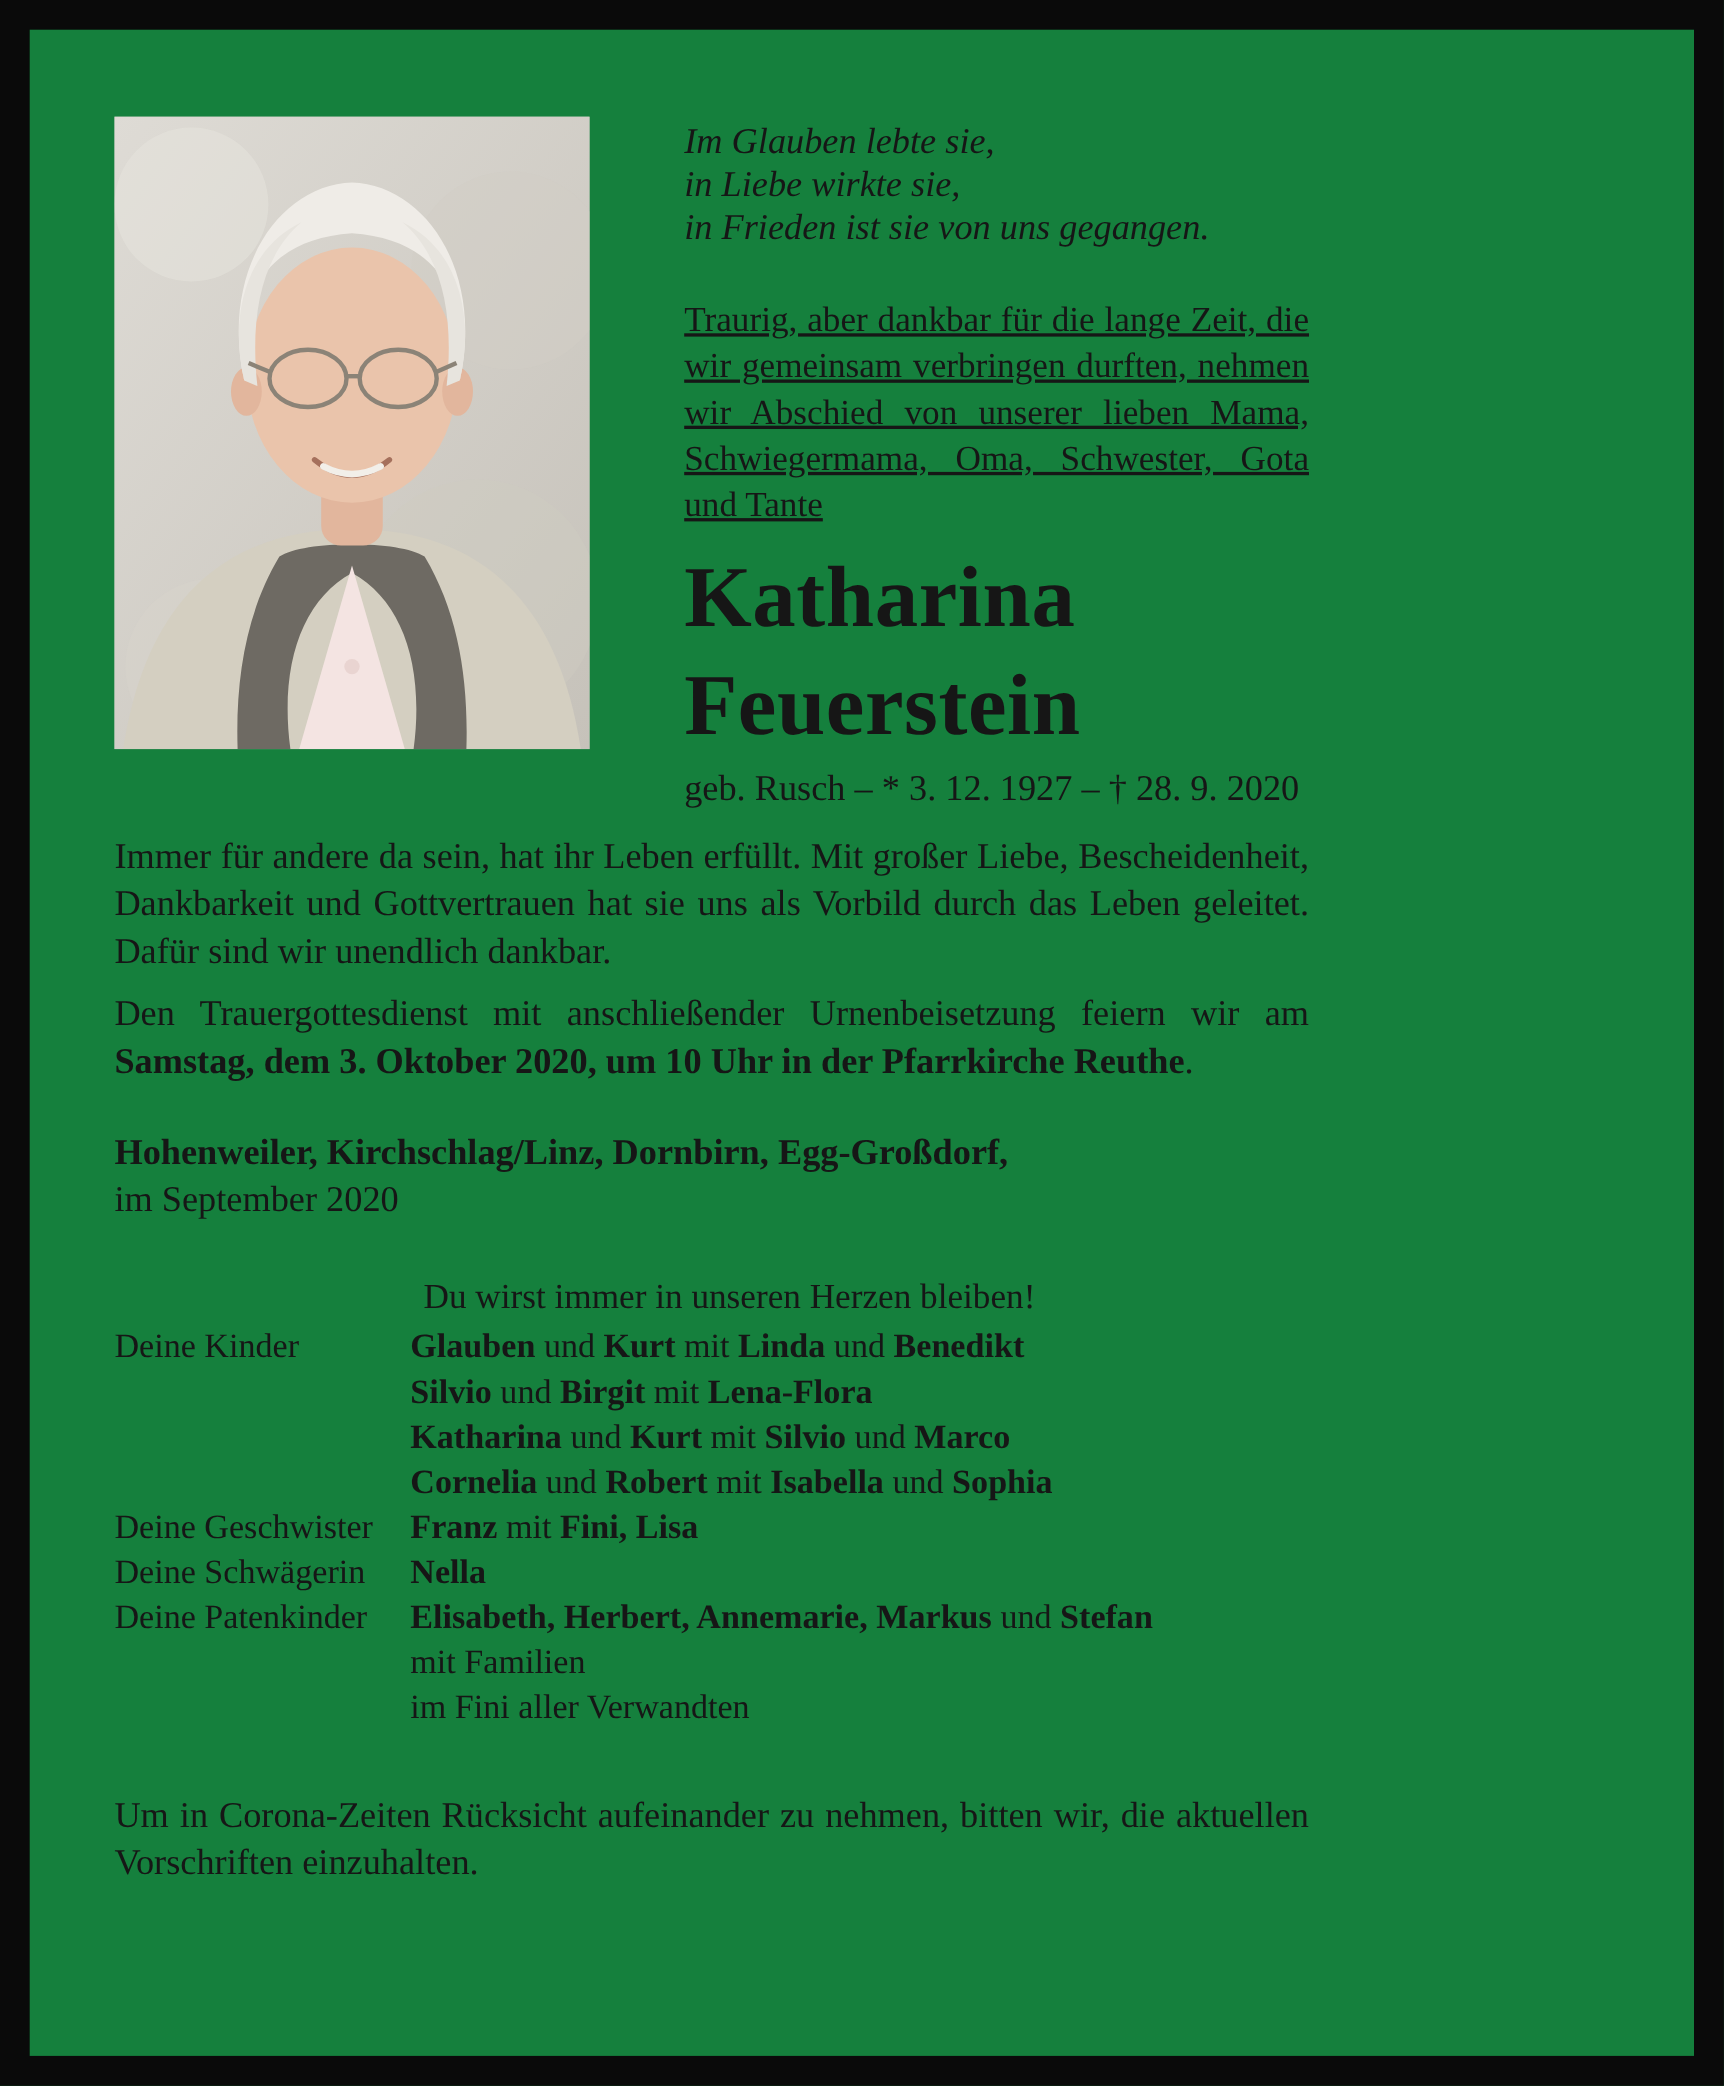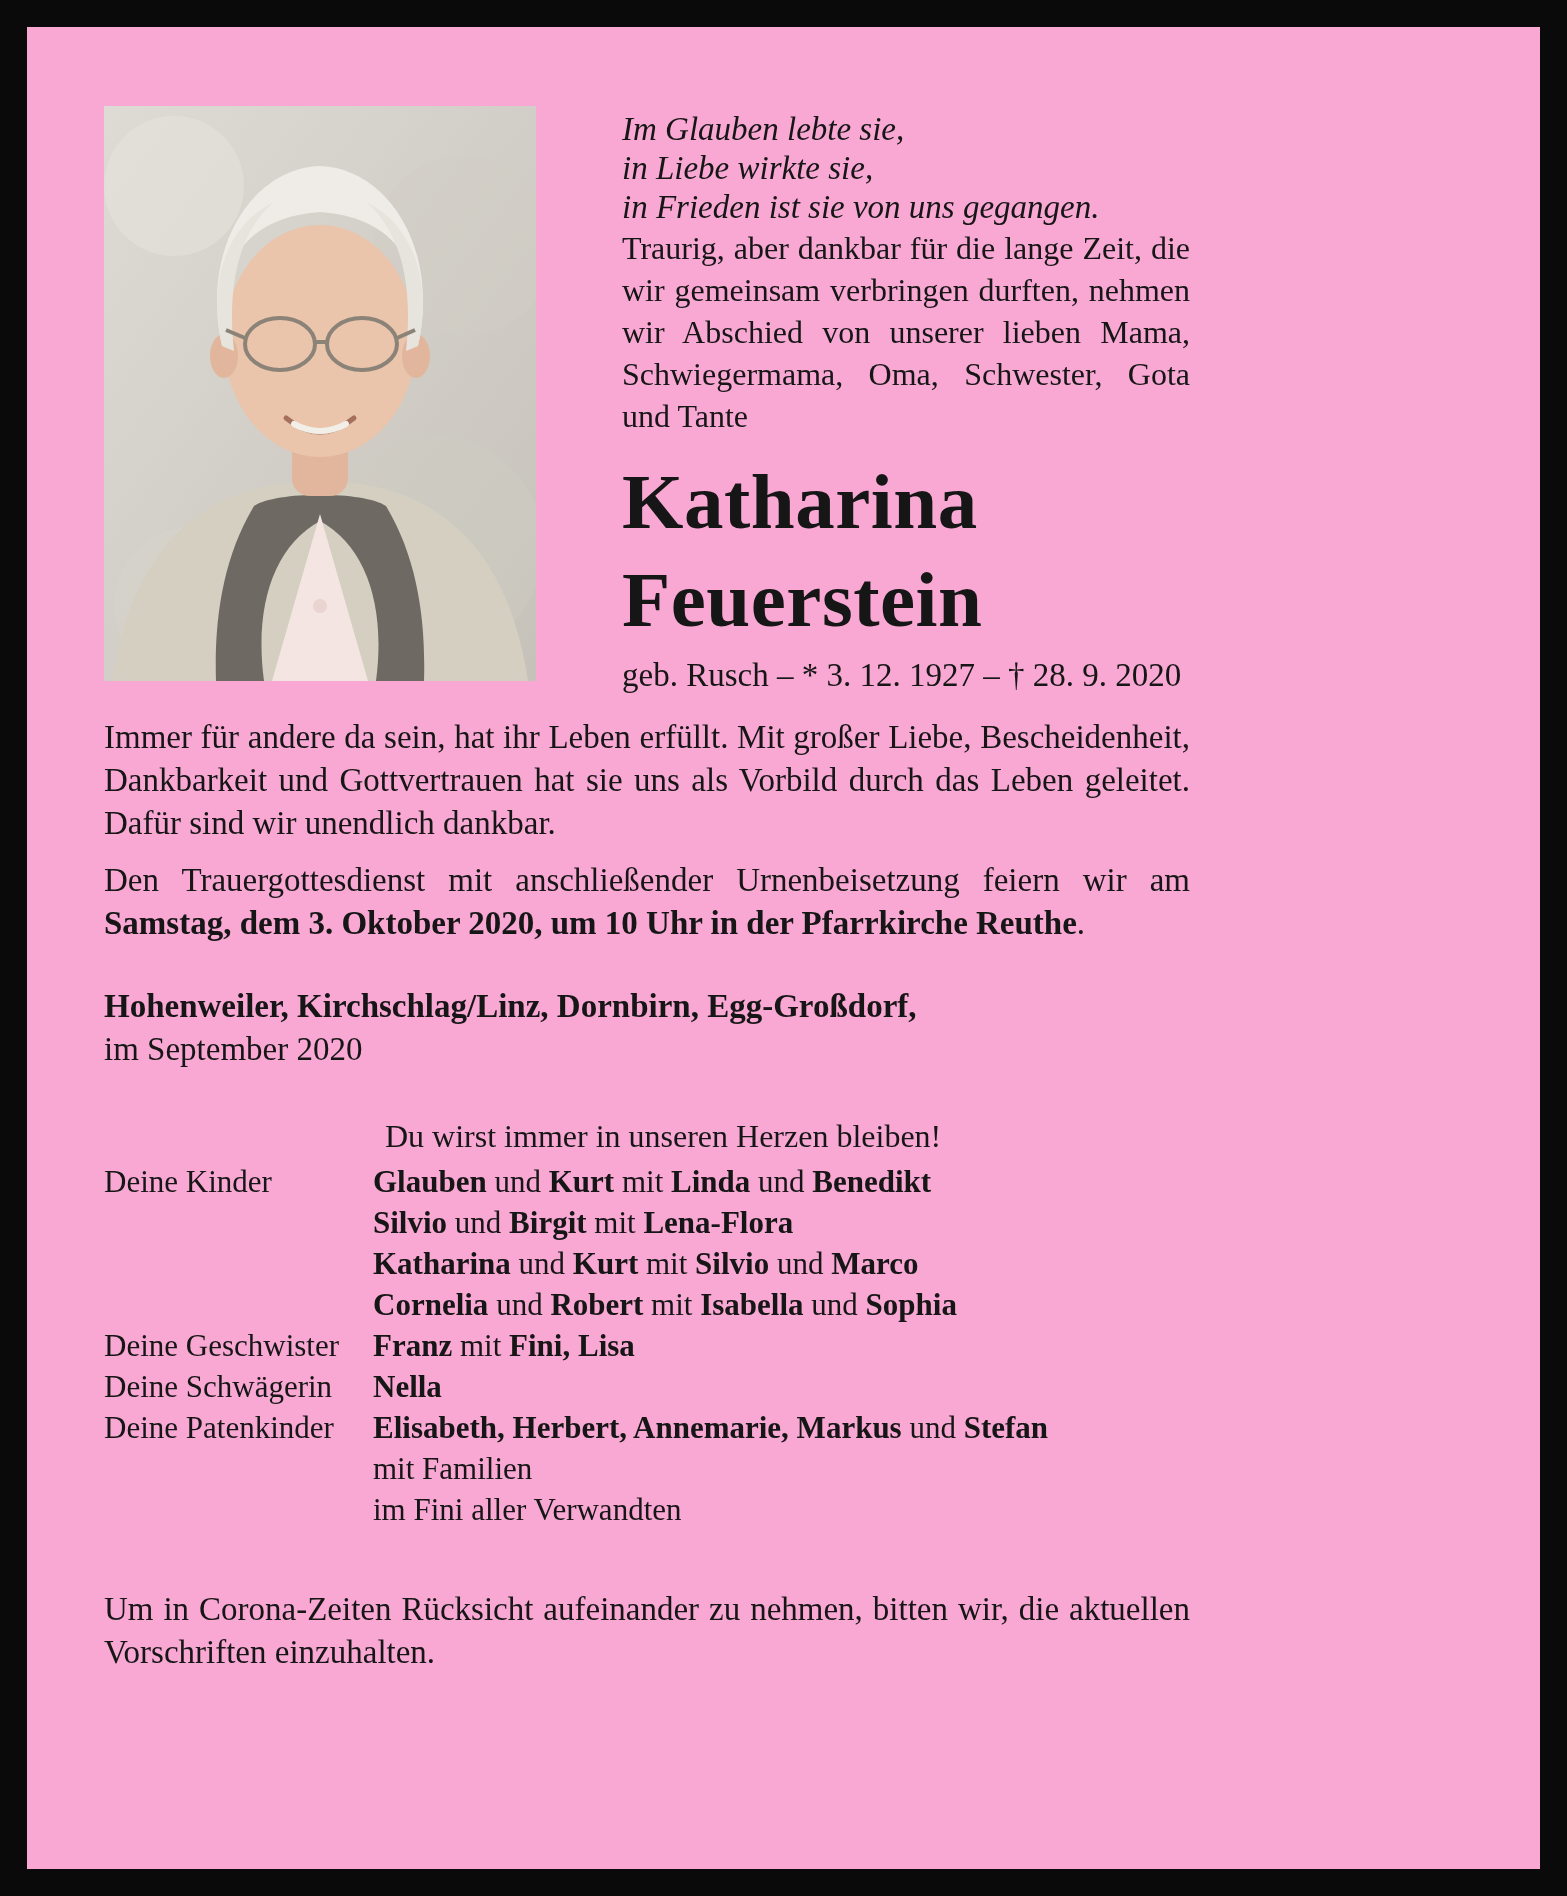--- a/index.html
+++ b/index.html
@@ -11,21 +11,21 @@
   body {
     position: relative;
     height: 1896px;
   }
   .page {
     position: absolute;
     left: 27px;
     top: 27px;
     width: 1513px;
     height: 1842px;
-    background: #f9a8d4;
+    background: #15803d;
     color: #161616;
     padding: 79px 0 0 77px;
     overflow: hidden;
   }
   .content { width: 1086px; }
   .b { font-weight: bold; }
 
   
   .top { display: flex; gap: 86px; align-items: flex-start; }
   .photo {
@@ -33,23 +33,25 @@
     height: 575px;
     flex: none;
     overflow: hidden;
     background: #d3d0c9;
   }
   .photo svg { display: block; width: 100%; height: 100%; }
   .right-col { width: 568px; padding-top: 4px; }
 
   .epigraph { font-style: italic; font-size: 33px; line-height: 39px; }
   .intro {
+    margin-top: 42px;
     font-size: 32px;
     line-height: 42px;
     text-align: justify;
+    text-decoration: underline;
   }
   .name {
     margin-top: 16px;
     font-size: 79px;
     line-height: 98px;
     font-weight: bold;
     letter-spacing: 0.5px;
   }
   .nline { display: block; }
   .dates {

